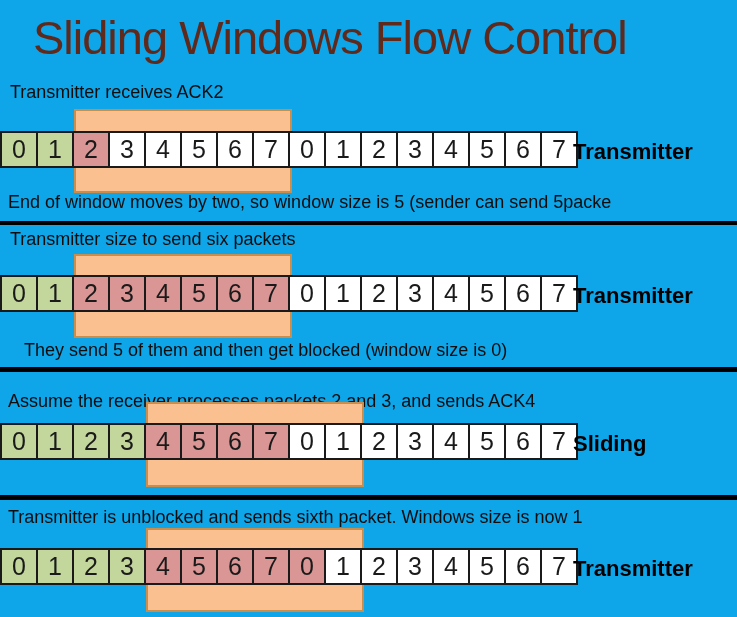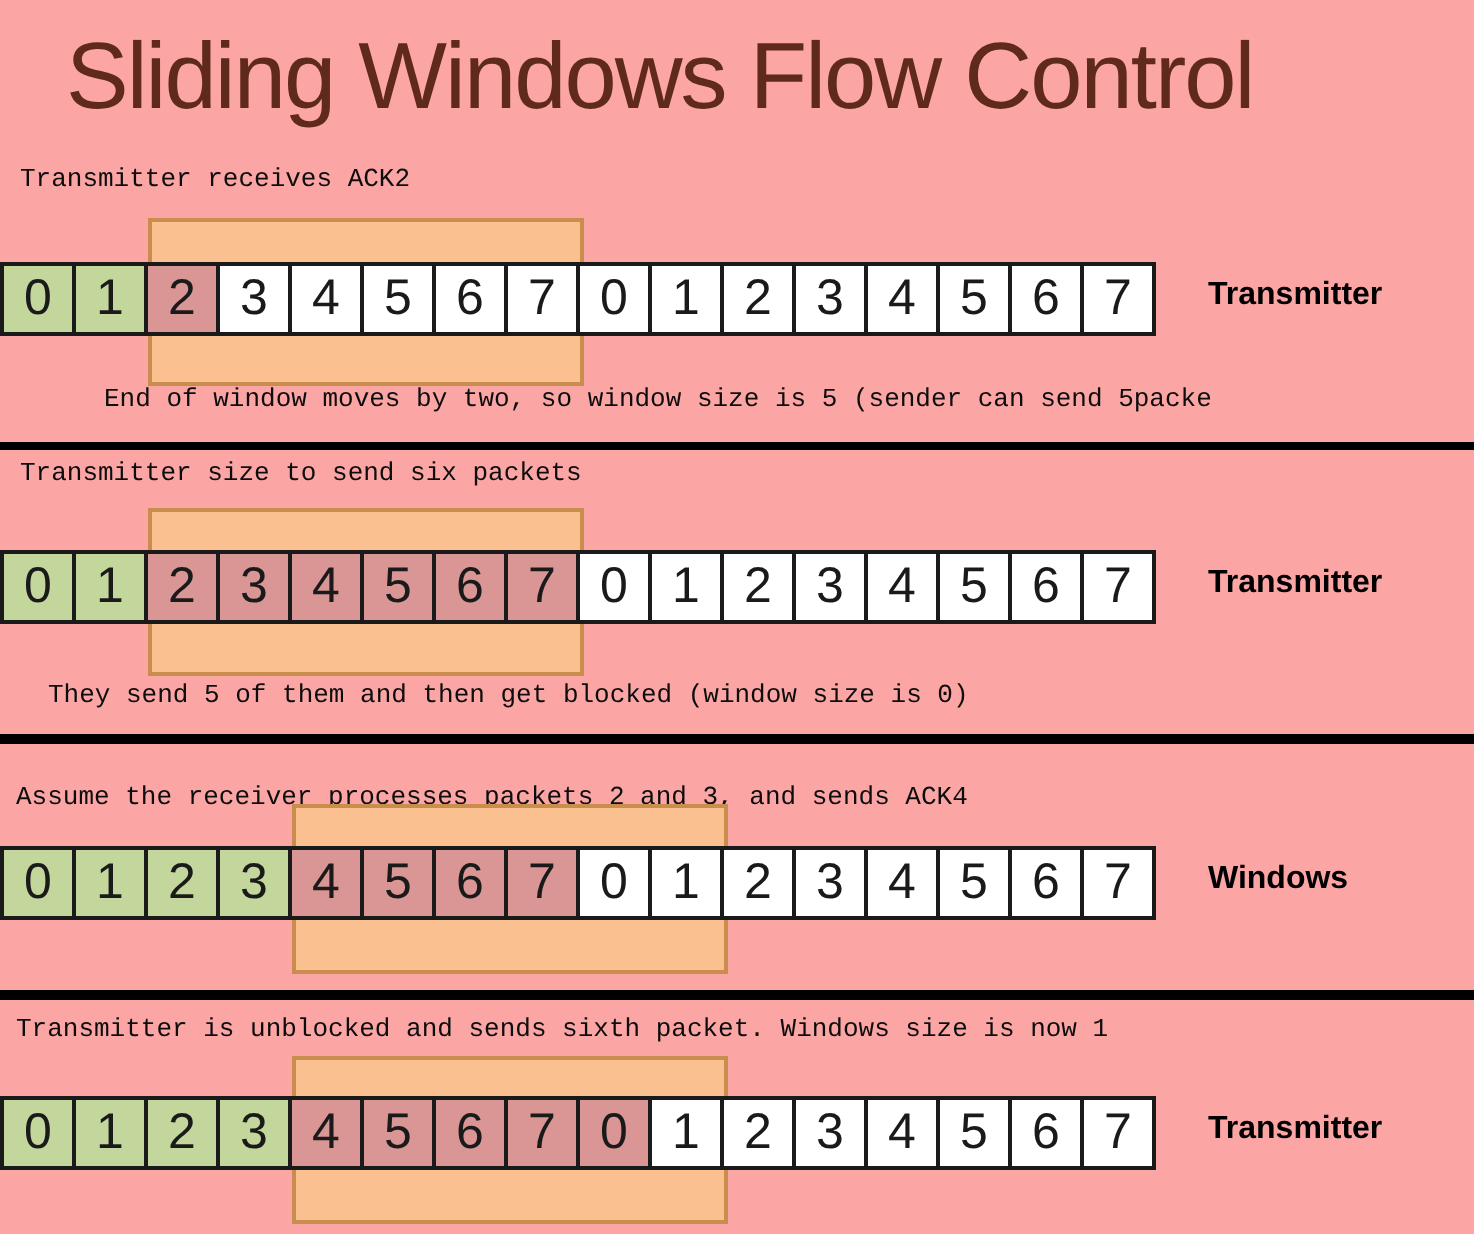--- a/index.html
+++ b/index.html
@@ -1,46 +1,45 @@
 <!DOCTYPE html>
 <html style="--title-color: #5F2A1B; --green: #C3D69B; --red: #D99694; --white: #FFFFFF; --window-fill: #FAC090; --window-border: #C98E4E;"><head>
 <meta charset="utf-8">
 <style>
   html,body{margin:0;padding:0;background:#fff;}
   .slide{
-    position:relative;width:737px;height:617px;background:#fca5a5;
+    position:relative;width:737px;height:617px;background:#0ea5e9;
     overflow:hidden;font-family:"Liberation Sans",sans-serif;
   }
   .title{
     position:absolute;top:12px;left:33px;width:700px;
     font-size:47px;line-height:1.1;font-weight:400;letter-spacing:-1px;
     color:var(--title-color,#5F2A1B);white-space:nowrap;
   }
   .caption{
-    position:absolute;font-size:13px;color:#0d0d0d;white-space:nowrap;
+    position:absolute;font-size:18px;color:#0d0d0d;white-space:nowrap;
     line-height:1.2;
-    font-family:Liberation Mono, monospace;
   }
   .rowblock{position:absolute;left:0;width:737px;}
   .window{
     position:absolute;top:0;z-index:0;box-sizing:border-box;
     background:var(--window-fill,#FAC090);
     border:2px solid var(--window-border,#C98E4E);
   }
   .cells{position:absolute;left:0;display:flex;z-index:1;}
   .cell{
     box-sizing:border-box;width:38px;height:37px;margin-left:-2px;
     border:2px solid #1a1a1a;display:flex;align-items:center;justify-content:center;
     font-size:25px;color:#1a1a1a;background:var(--white,#ffffff);
   }
   .cell:first-child{margin-left:0;}
   .cell.g{background:var(--green,#C3D69B);}
   .cell.r{background:var(--red,#D99694);}
   .side-label{
-    position:absolute;left:604px;z-index:1;font-size:16px;font-weight:700;
+    position:absolute;left:573px;z-index:1;font-size:22px;font-weight:700;
     color:#000;white-space:nowrap;
   }
   .divider{position:absolute;left:0;width:737px;background:#000;}
 </style>
 </head>
 <body>
 
 <div class="slide">
   <div class="title">Sliding Windows Flow Control</div>
   <div id="sections-root">
@@ -61,21 +60,21 @@
             <div class="cell w">1</div>
             <div class="cell w">2</div>
             <div class="cell w">3</div>
             <div class="cell w">4</div>
             <div class="cell w">5</div>
             <div class="cell w">6</div>
             <div class="cell w">7</div>
           </div>
           <div class="side-label" style="top: 29.5px;">Transmitter</div>
         </div>
-        <div class="caption" style="top: 192px; left: 8px; margin-left: 44px;">End of window moves by two, so window size is 5 (sender can send 5packe</div>
+        <div class="caption" style="top: 192px; left: 8px;">End of window moves by two, so window size is 5 (sender can send 5packe</div>
         <div class="divider" style="top: 221px; height: 4px;"></div>
       </div>
       <div>
         <div class="caption" style="top: 229px; left: 10px;">Transmitter size to send six packets</div>
         <div class="rowblock" style="top: 254px; height: 84px;">
           <div class="window" style="left: 74px; width: 218px; height: 84px;"></div>
           <div class="cells" style="top: 21px;">
             <div class="cell g">0</div>
             <div class="cell g">1</div>
             <div class="cell r">2</div>
@@ -113,21 +112,21 @@
             <div class="cell r">7</div>
             <div class="cell w">0</div>
             <div class="cell w">1</div>
             <div class="cell w">2</div>
             <div class="cell w">3</div>
             <div class="cell w">4</div>
             <div class="cell w">5</div>
             <div class="cell w">6</div>
             <div class="cell w">7</div>
           </div>
-          <div class="side-label" style="top: 28.5px;">Windows</div>
+          <div class="side-label" style="top: 28.5px;">Sliding</div>
         </div>
         <div class="divider" style="top: 495px; height: 5px;"></div>
       </div>
       <div>
         <div class="caption" style="top: 507px; left: 8px; text-align: center;">Transmitter is unblocked and sends sixth packet. Windows size is now 1</div>
         <div class="rowblock" style="top: 528px; height: 84px;">
           <div class="window" style="left: 146px; width: 218px; height: 84px;"></div>
           <div class="cells" style="top: 20px;">
             <div class="cell g">0</div>
             <div class="cell g">1</div>

